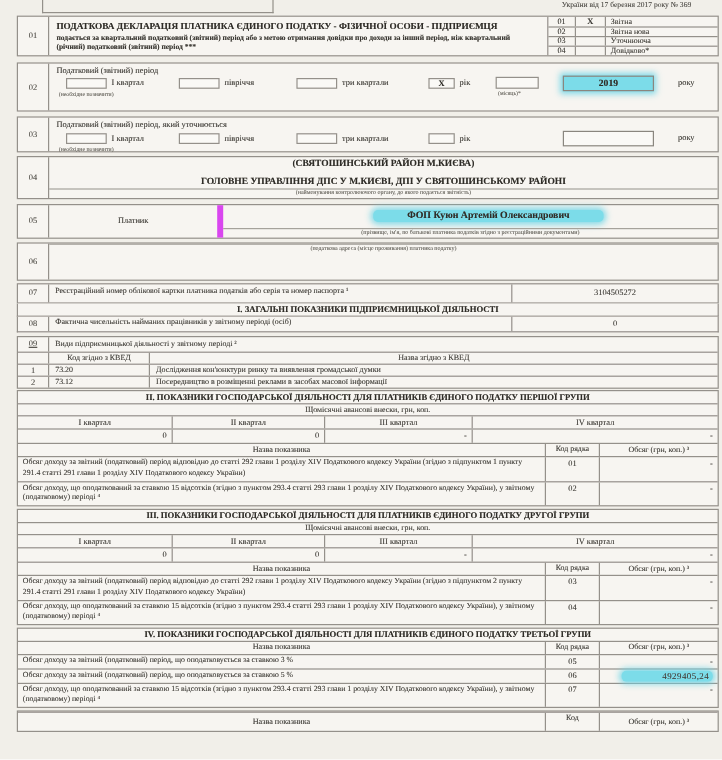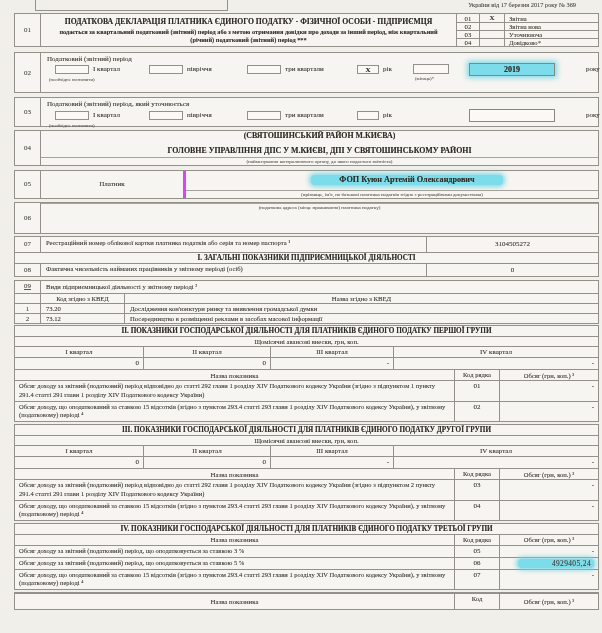--- a/index.html
+++ b/index.html
@@ -25,21 +25,21 @@
 
   
   .topstrip { position: relative; height: 13px; }
   .partialbox {
     position: absolute; left: 21px; top: -3px; width: 193px; height: 14px;
     border-left: 1px solid #94908a; border-right: 1px solid #94908a; border-bottom: 1px solid #94908a;
   }
   .topnote { position: absolute; right: 23px; top: 1px; font-size: 6.3px; color: #55534e; }
 
   
-  .titlecell { flex: 1; padding: 3px 6px 2px; text-align: center; }
+  .titlecell { flex: 1; padding: 3px 6px 2px; text-align: left; }
   .ttl  { font-size: 7.7px; font-weight: bold; color: #2f2d28; line-height: 1.25; }
   .subttl { font-size: 6.3px; font-weight: bold; color: #3a3833; line-height: 1.3; margin-top: 1px; }
   .typetable { flex: 0 0 142px; border-left: 1px solid #94908a; display: flex; flex-direction: column; }
   .trow { display: flex; flex: 1; align-items: center; }
   .trow + .trow { border-top: 1px solid #94908a; }
   .tn { flex: 0 0 22px; text-align: center; font-size: 6.8px; }
   .tm { flex: 0 0 26px; border-left: 1px solid #94908a; border-right: 1px solid #94908a;
         align-self: stretch; display:flex; align-items:center; justify-content:center;
         font-size: 7px; font-weight: bold; }
   .tl { flex: 1; padding-left: 4px; font-size: 6.6px; }
@@ -51,32 +51,32 @@
   .opt { position: absolute; white-space: nowrap; font-size: 7px; }
   .cb {
     display: inline-block; width: 34px; height: 9px; border: 1px solid #94908a;
     background: #faf9f6; vertical-align: middle; margin-right: 4px;
     font-size: 7px; font-weight: bold; text-align: center; line-height: 9px; color:#2f2d28;
   }
   .cb.small { width: 22px; }
   .monthbox { position: absolute; width: 36px; height: 10px; border: 1px solid #94908a; background:#faf9f6; }
   .monthnote { position: absolute; font-size: 4.8px; color: #6e6c65; }
   .yearbox {
-    position: absolute; width: 86px; height: 13px; border: 1px solid #8a867f;
+    position: absolute; width: 76px; height: 13px; border: 1px solid #8a867f;
     text-align: center; font-size: 8px; font-weight: bold; color: #2f2d28; line-height: 12px;
     background:#faf9f6;
   }
   .yearbox.hlbg { background: #7cdce9; box-shadow: 0 0 5px 2px rgba(108,212,229,0.85); }
-  .ylbl { position: absolute; font-size: 7px; margin-left: 21px; }
+  .ylbl { position: absolute; font-size: 7px; }
 
   
   .centercell { flex: 1; display: flex; flex-direction: column; }
   .cline { text-align: center; font-size: 7.9px; font-weight: bold; color: #2f2d28; line-height: 1.3; }
   .caption { border-top: 1px solid #a5a29b; text-align: center; font-size: 5px; color: #6e6c65; padding: 1px 0; }
-  .labelcell { flex: 0 0 145px; border-right: 3px solid #d946ef; display:flex; align-items:center; justify-content:center; font-size: 7px; }
+  .labelcell { flex: 0 0 145px; border-right: 5px solid #d946ef; display:flex; align-items:center; justify-content:center; font-size: 7px; }
   .valuecell { flex: 1; display: flex; flex-direction: column; justify-content: space-between; }
   .vline { flex: 1; display:flex; align-items:center; justify-content:center; text-align:center;
            font-size: 8.2px; font-weight: bold; color: #2f2d28; line-height: 1.25; padding: 1px 4px; }
   .hl { background: #7cdce9; box-shadow: 0 0 5px 2px rgba(108,212,229,0.85); border-radius: 4px; }
   .name-hl { display: inline-block; padding: 0 28px; margin-left: 30px; }
 
   
   .txt { flex: 1; font-size: 6.6px; padding: 2px 5px; line-height: 1.3; }
   .vbox { flex: 0 0 172px; border-left: 1px solid #94908a; display:flex; align-items:center; justify-content:center; font-size: 7px; }
 

